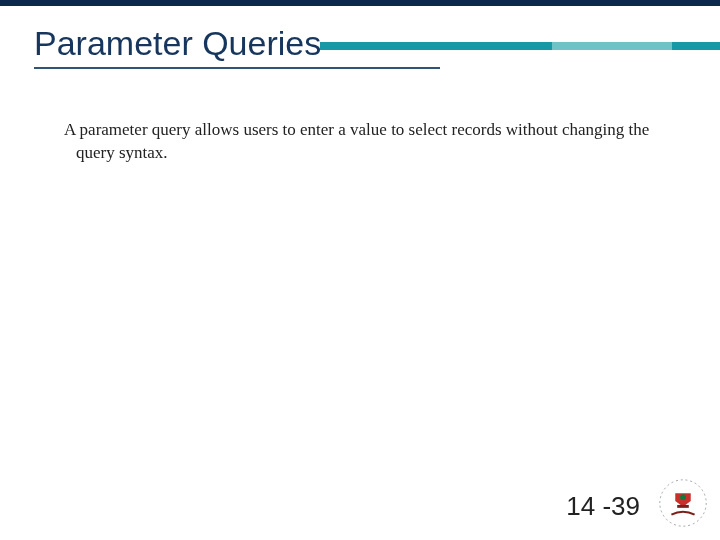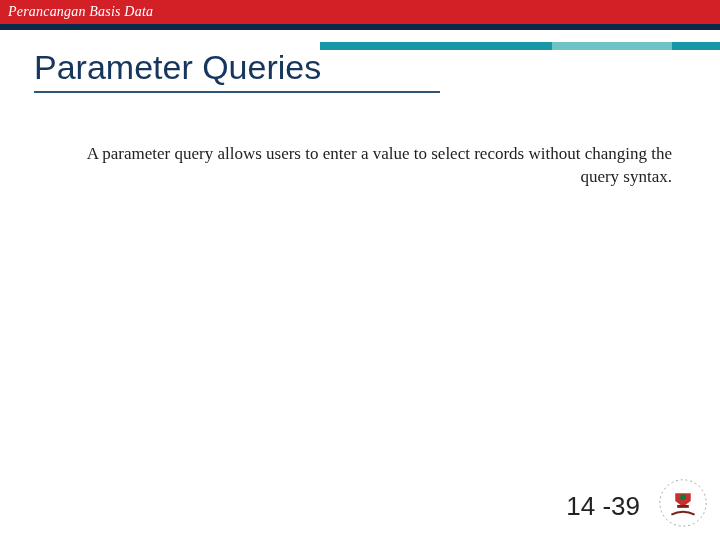--- a/index.html
+++ b/index.html
@@ -24,21 +24,21 @@
     .seg-a { width: 58%; background: #1698a6; }
     .seg-b { width: 30%; background: #6fc2c6; }
     .seg-c { width: 12%; background: #1698a6; }
     .body-text {
       margin: 50px 48px 0 48px;
       font-family: Georgia, 'Times New Roman', Times, serif;
       font-size: 17px;
       color: #222;
       line-height: 1.35;
     }
-    .body-text p { text-indent: -12px; padding-left: 28px; text-align: right; }
+    .body-text p { text-indent: -12px; padding-left: 28px; }
     .page-num {
       position: absolute;
       bottom: 18px;
       right: 80px;
       font-family: Arial, sans-serif;
       font-size: 26px;
       color: #222;
       margin-top: 40px;
     }
     .logo {
@@ -54,23 +54,20 @@
       color: #16365d;
       font-size: 34px;
       padding-left: 34px;
     }
     .title-rule { height: 2px; background: #2e5577; margin: 4px 280px 0 34px; }
   </style>
 </head>
 <body>
 <div class="slide">
 
-  <div class="hdr-brand">
-    <span>Perancangan Basis Data</span>
-  </div>
   <div class="hdr-divider"></div>
 
   <div class="accent-line">
     <div class="seg seg-a"></div>
     <div class="seg seg-b"></div>
     <div class="seg seg-c"></div>
   </div>
 
   <div class="title-block">
     <div class="title-text">Parameter Queries</div>

